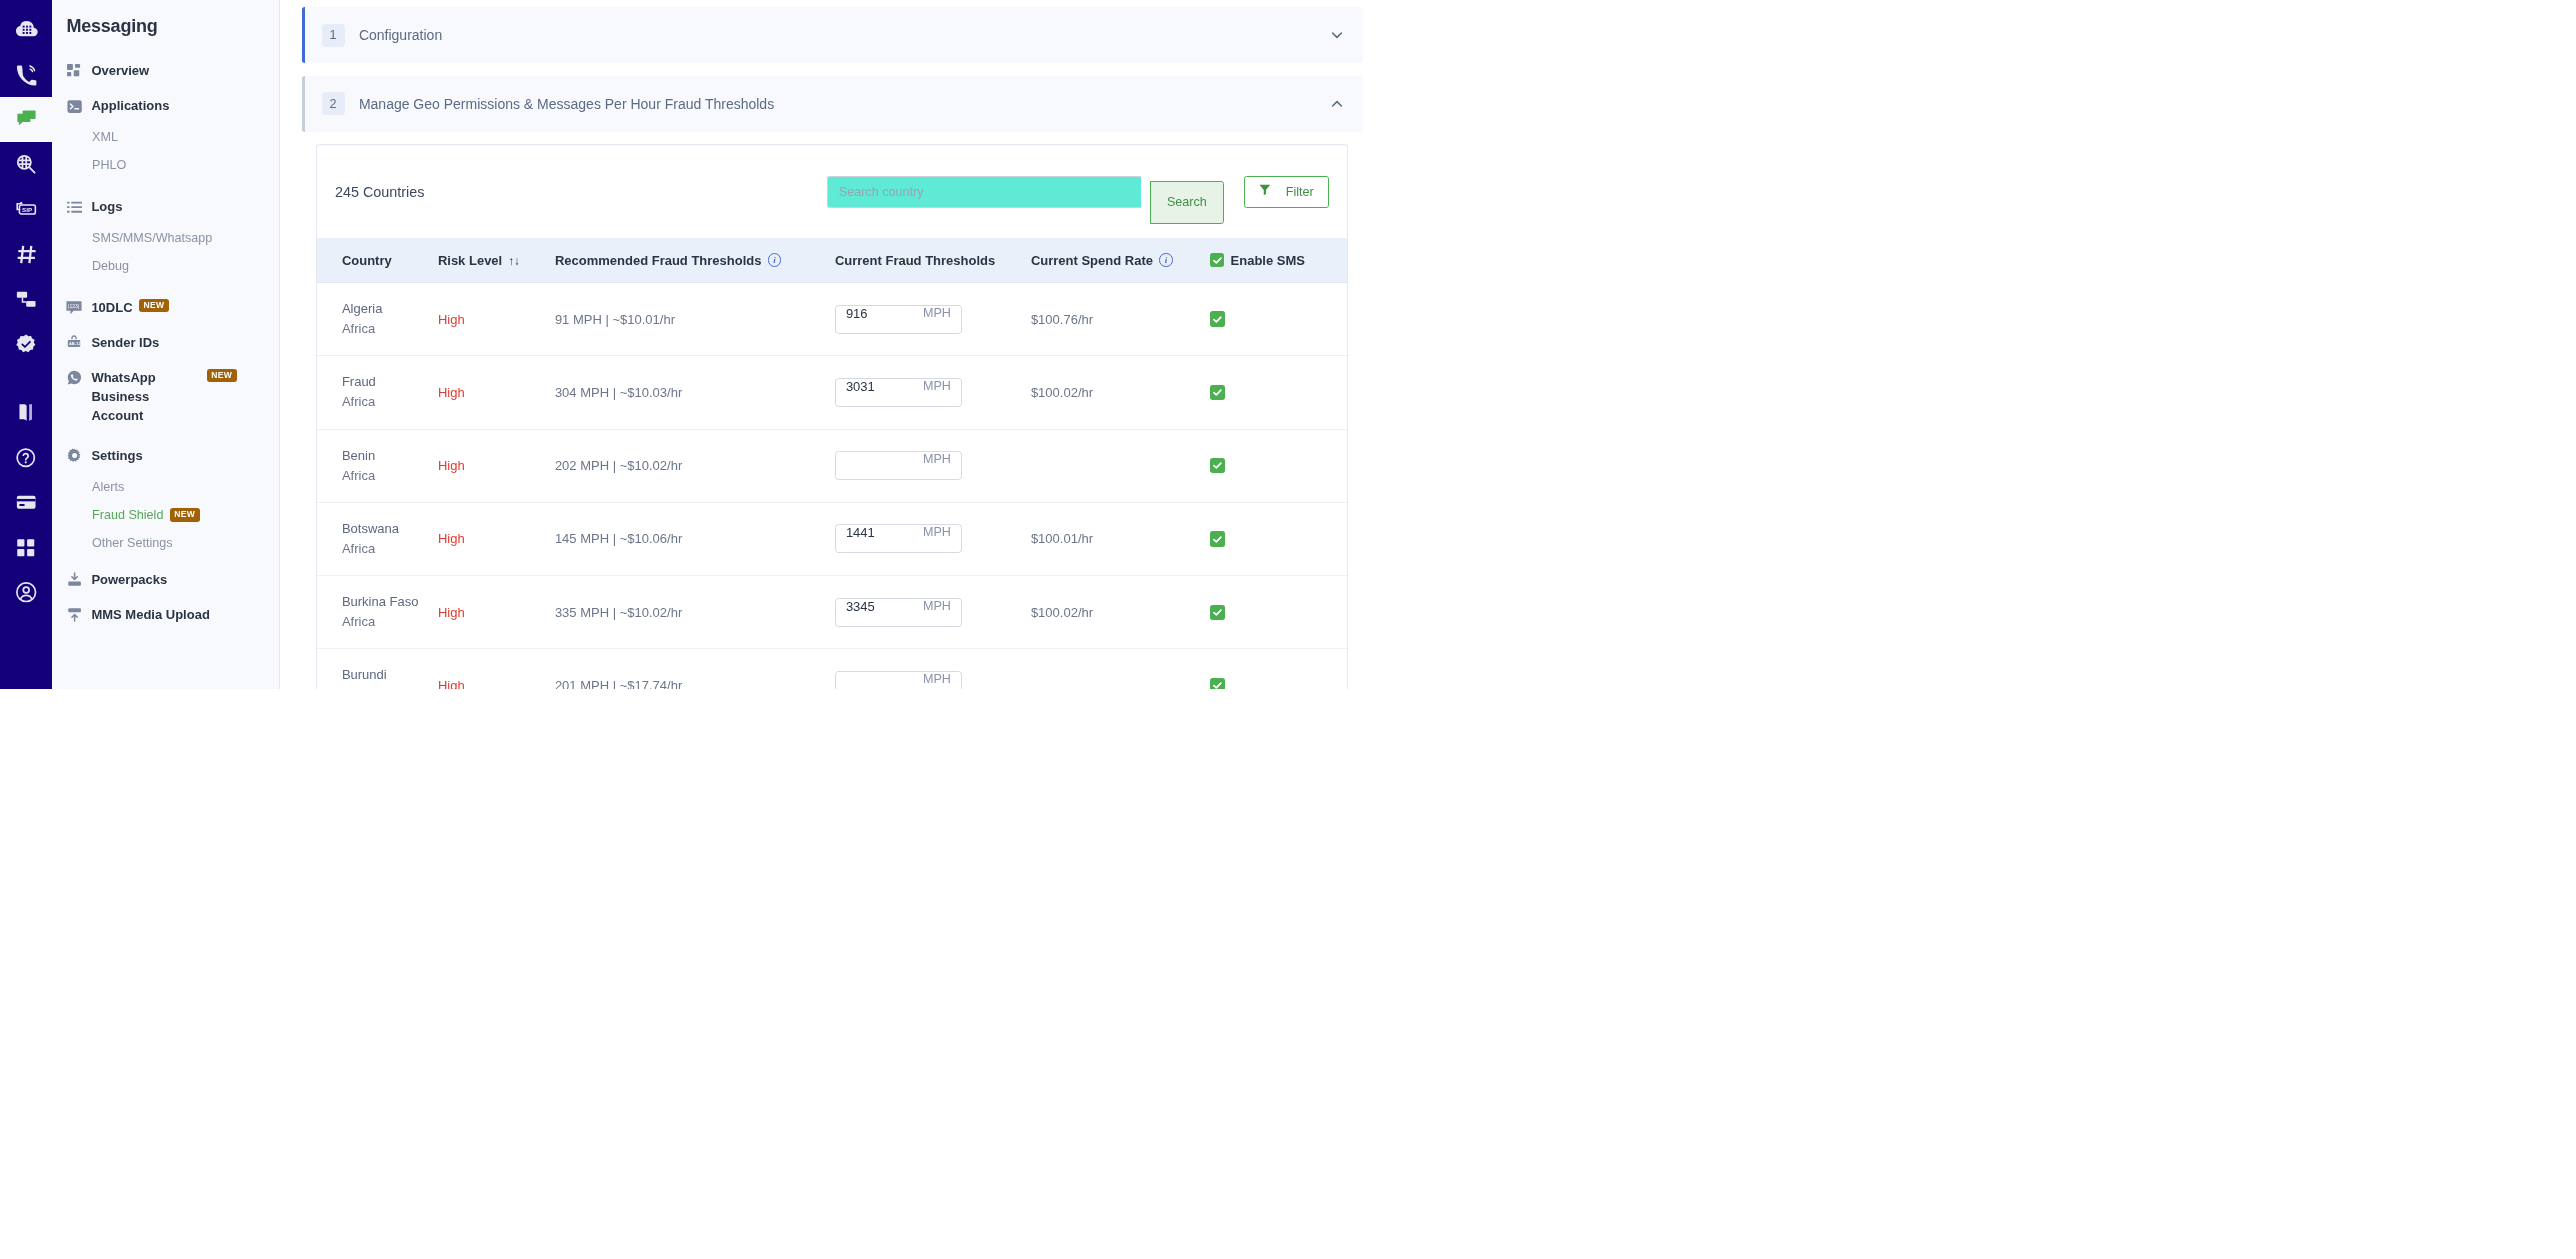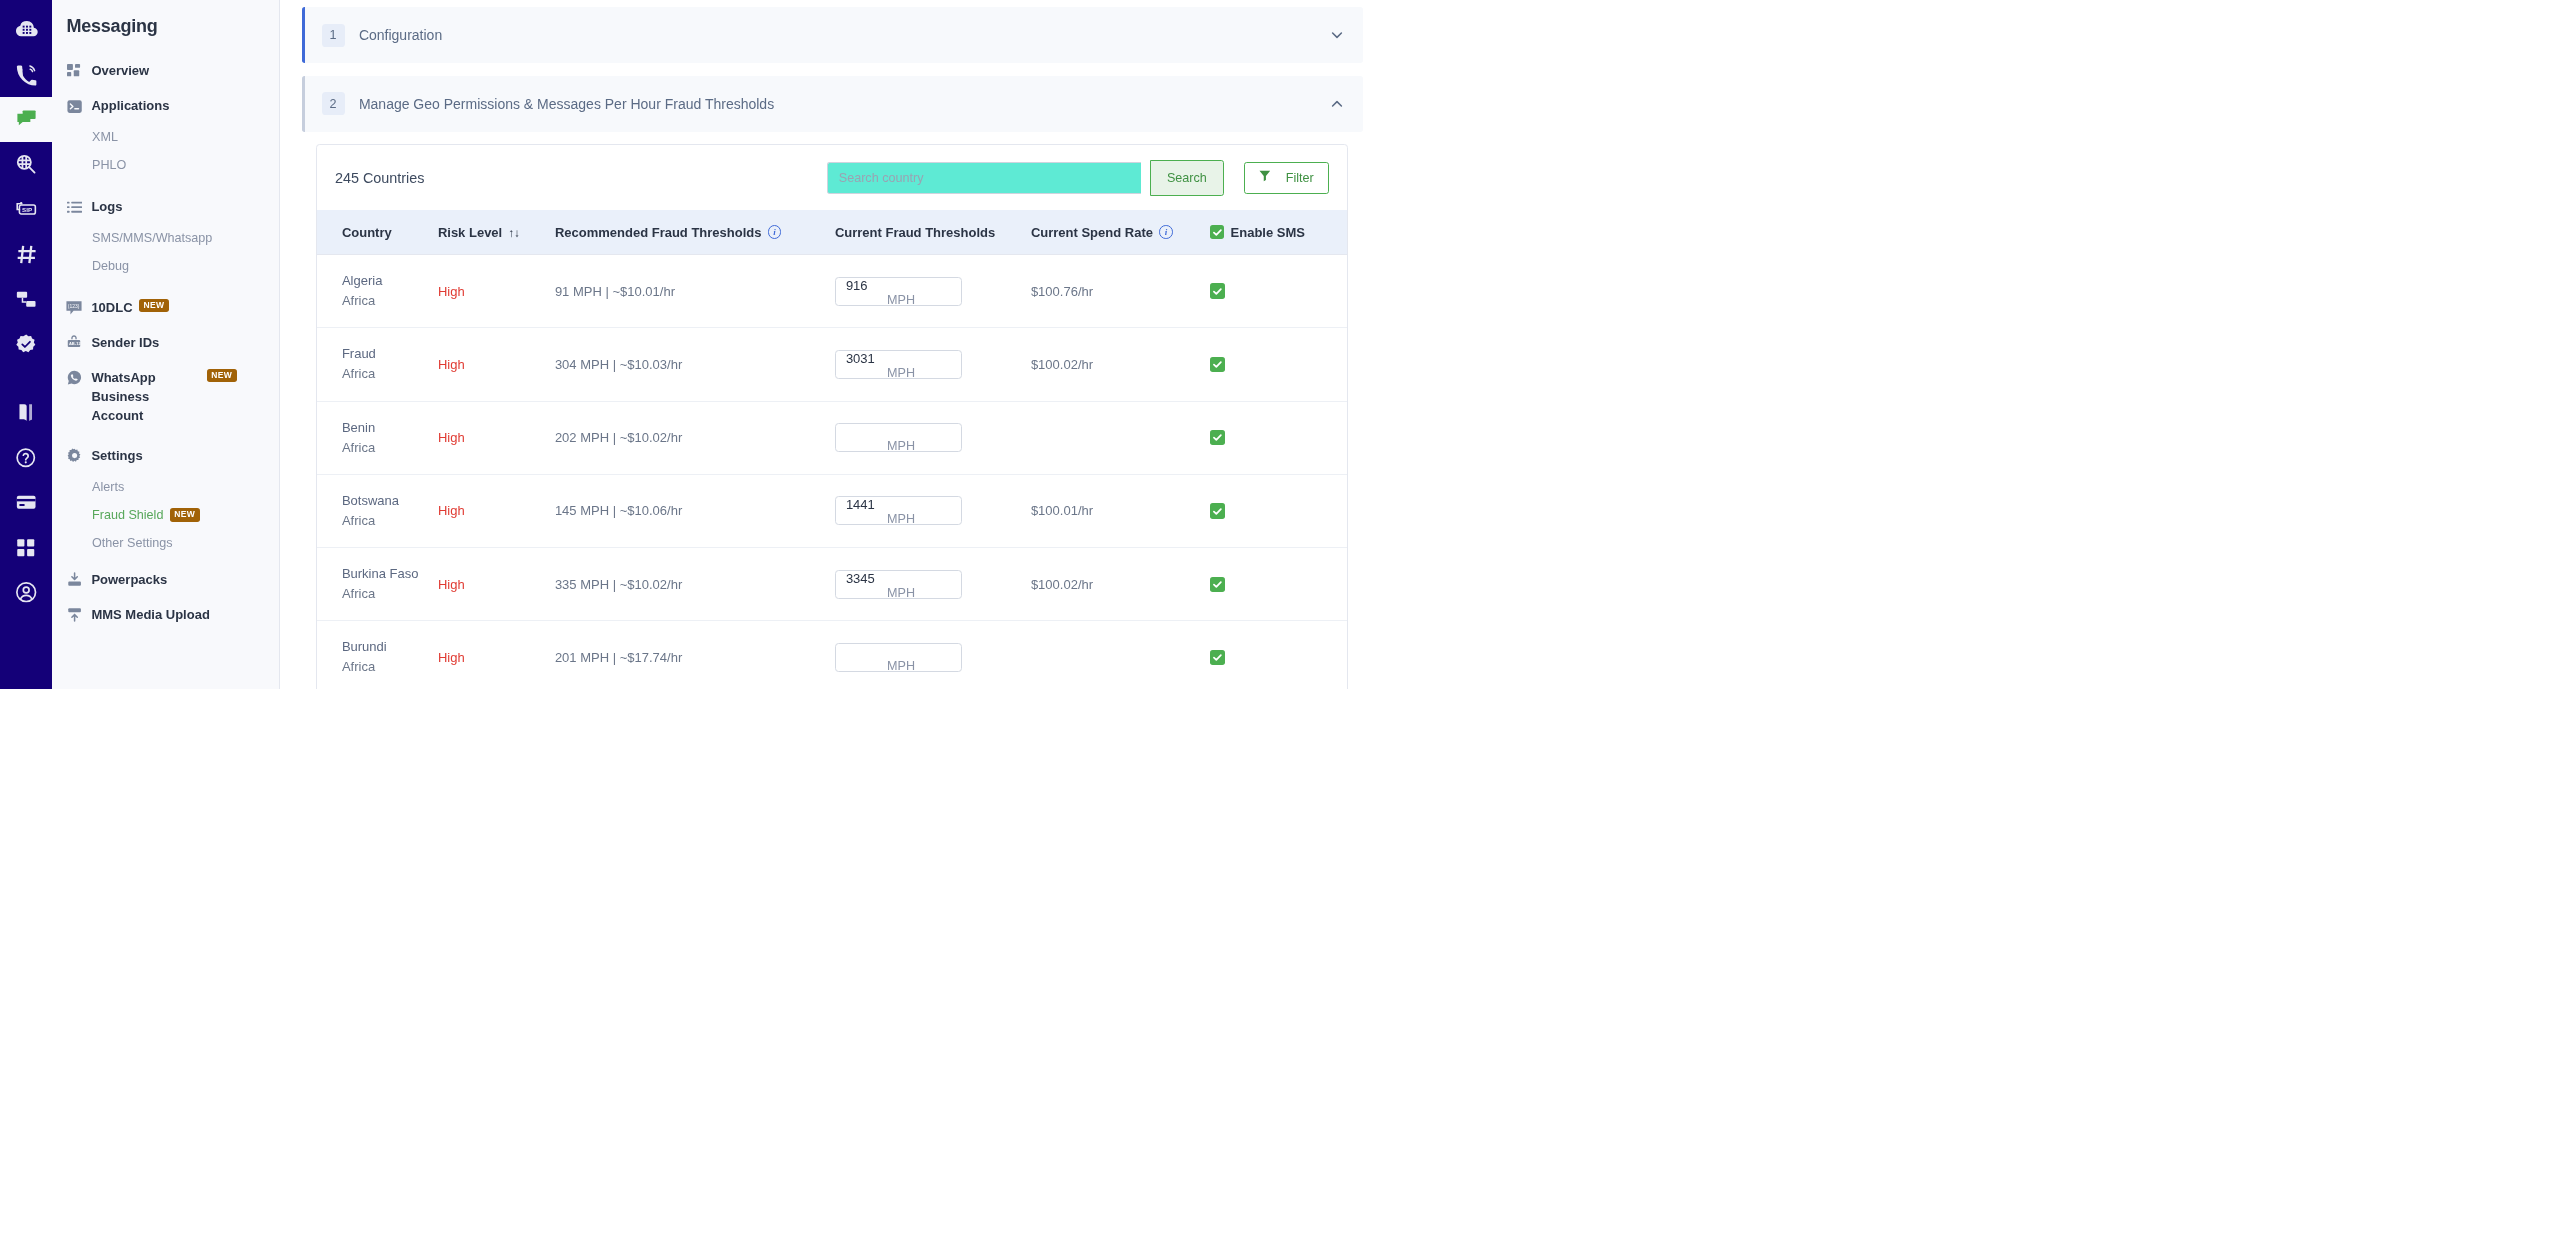--- a/index.html
+++ b/index.html
@@ -96,24 +96,25 @@
   }
   .count-label { font-size: 14.4px; color: #3d4a5f; flex: 1 1 auto; }
   .search-input {
     width: 314px; height: 32px; border: 0.9px solid #ced4de;
     border-right: none; border-radius: 2.7px 0 0 2.7px; padding: 0 10.8px;
     font-size: 12.6px; color: #3d4a5f; outline: none;
     font-family: "Liberation Sans", sans-serif; background: #5eead4;
   }
   .search-input::placeholder { color: #9aa3b2; }
   .btn-search {
-    height: 36px; padding: 0 16px; background: #e8f3e8;
+    height: 43px; padding: 0 16px; background: #e8f3e8;
     border: 0.9px solid #4caf50; border-radius: 0 2.7px 2.7px 0;
     color: #3f9142; font-size: 12.6px; cursor: pointer;
     font-family: "Liberation Sans", sans-serif;
+    margin-top: 21px;
   }
   .btn-filter {
     height: 32px; padding: 0 14.4px; background: #fff;
     border: 0.9px solid #4caf50; border-radius: 2.7px; color: #3f9142;
     font-size: 12.6px; cursor: pointer; margin-left: 10.8px;
     display: flex; align-items: center; gap: 15px;
     font-family: "Liberation Sans", sans-serif;
   }
 
   
@@ -134,22 +135,22 @@
     border-bottom: 0.9px solid #edf0f5; padding: 16px 0;
     vertical-align: middle; font-size: 13px; color: #6b7689;
   }
   tbody td.c-country { padding-left: 25px; line-height: 1.55; }
   .cname { color: #5c6881; display: block; }
   .cregion { color: #6b7689; display: block; }
   .risk-high { color: #e03b33; font-size: 13px; }
   .rec-val { color: #6b7689; }
   .mph-box {
     width: 127px; height: 29px; border: 0.9px solid #d4d9e2;
-    border-radius: 3.6px; display: flex; align-items: center;
-    padding: 0 10px; background: #fff; flex-direction: column;
+    border-radius: 3.6px; display: flex; align-items: flex-start;
+    padding: 0 10px; background: #fff;
   }
   .mph-val {
     flex: 1 1 auto; border: none; outline: none; font-size: 13px;
     color: #2b3445; font-family: "Liberation Sans", sans-serif;
     background: transparent; width: 100%; padding: 0;
   }
   .mph-unit { font-size: 12.6px; color: #8a93a6; margin-left: 5.4px; }
   .spend { color: #6b7689; }
   .chk {
     width: 15.2px; height: 15.2px; border-radius: 2.7px; background: #4caf50;

